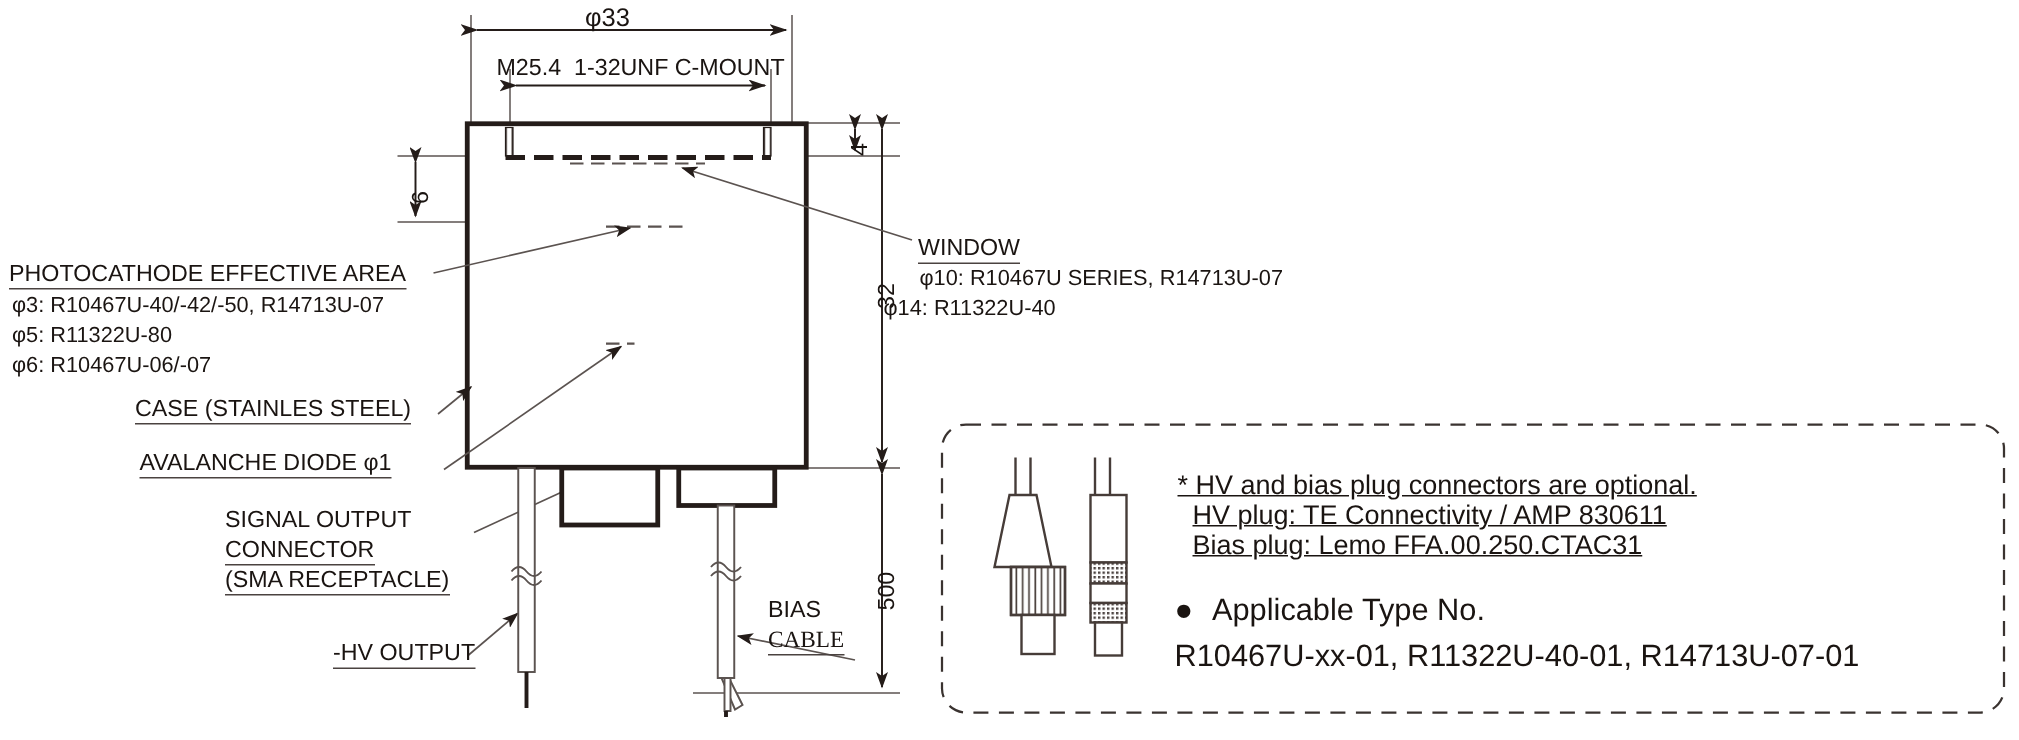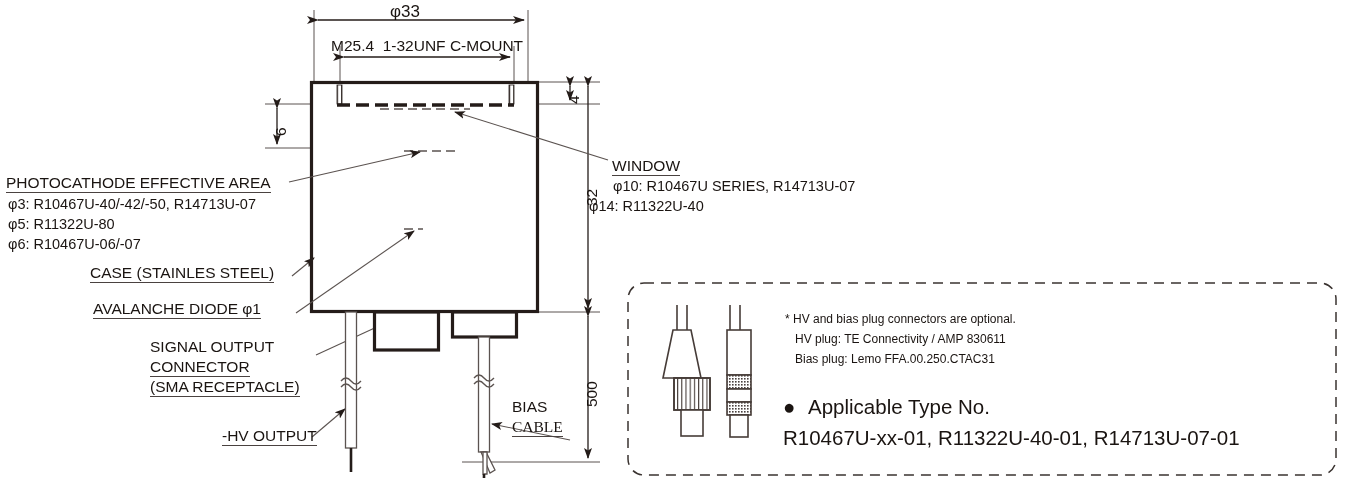--- a/index.html
+++ b/index.html
@@ -3,21 +3,21 @@
 <meta charset="utf-8">
 <style>
   html,body{margin:0;padding:0;background:#ffffff;}
   body{width:1346px;height:493px;position:relative;overflow:hidden;
        font-family:"Liberation Sans",sans-serif;color:#1a1411;}
   #root{position:absolute;left:0;top:0;width:1092px;height:493px;}
   svg{position:absolute;left:0;top:0;}
   .txt{position:absolute;white-space:pre;line-height:1.12;color:#1a1411;}
   .t15{font-size:15.5px;}
   .t14{font-size:14.5px;}
-  .t13{font-size:12px;}
+  .t13{font-size:18px;text-decoration:underline;}
   .t17{font-size:17px;}
   .t20{font-size:20.5px;}
   .vert{transform:rotate(-90deg);transform-origin:left top;}
   .ul{border-bottom:1.2px solid #4a4240;padding-bottom:1px;}
 </style>
 </head>
 <body>
 
 <div id="root">
 

